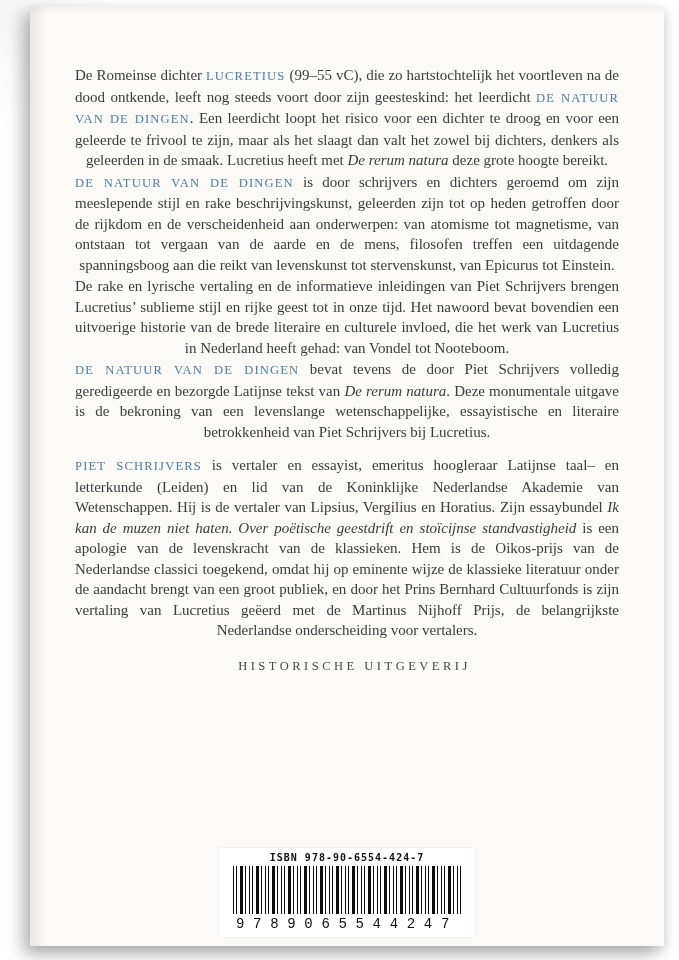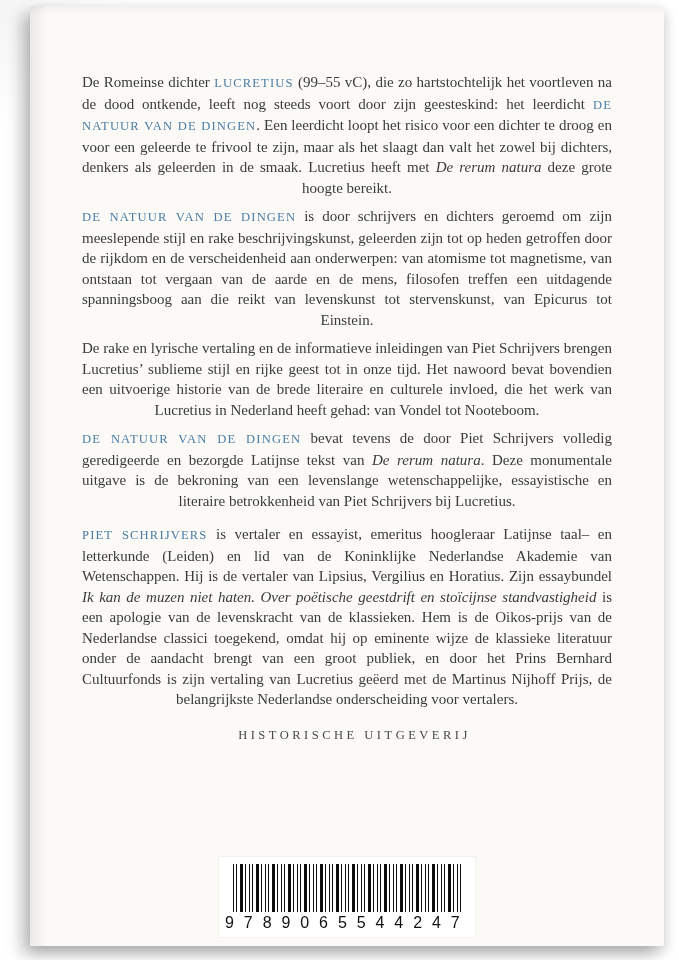--- a/index.html
+++ b/index.html
@@ -34,21 +34,21 @@
   .body-text {
     width: 546px;
     margin: 0 auto;
     padding-top: 58px;
     color: var(--ink, #3b3b3d);
     font-size: 15px;
     line-height: 20.5px;
     hyphens: auto;
   }
   p.para {
-    margin: 8px;
+    margin: 1px;
     text-align: justify;
     text-align-last: center;
   }
   p.para.gap { margin-top: 13px; }
   .sc {
     color: var(--accent, #4a7ca6);
     font-size: 0.84em;
     letter-spacing: 0.09em;
   }
   .it { font-style: italic; }
@@ -88,22 +88,22 @@
         #0c0c0c 0px, #0c0c0c 1.5px,
         transparent 1.5px, transparent 3px,
         #0c0c0c 3px, #0c0c0c 4px,
         transparent 4px, transparent 7.5px,
         #0c0c0c 7.5px, #0c0c0c 10.5px,
         transparent 10.5px, transparent 12px,
         #0c0c0c 12px, #0c0c0c 13px,
         transparent 13px, transparent 16px);
   }
   .digits {
-    font-family: Liberation Sans, sans-serif;
-    font-size: 16px;
+    font-family: Liberation Mono, monospace;
+    font-size: 14px;
     letter-spacing: 0.62em;
     color: #111;
     white-space: nowrap;
     overflow: hidden;
   }
 </style>
 </head>
 <body>
 
 <div class="scene">
@@ -113,18 +113,19 @@
         <p class="para"><span class="rm">De Romeinse dichter </span><span class="sc">LUCRETIUS</span><span class="rm"> (99–55 vC), die zo hartstochtelijk het voortleven na de dood ontkende, leeft nog steeds voort door zijn geesteskind: het leerdicht </span><span class="sc">DE NATUUR VAN DE DINGEN</span><span class="rm">. Een leerdicht loopt het risico voor een dichter te droog en voor een geleerde te frivool te zijn, maar als het slaagt dan valt het zowel bij dichters, denkers als geleerden in de smaak. Lucretius heeft met </span><span class="it">De rerum natura</span><span class="rm"> deze grote hoogte bereikt.</span></p>
         <p class="para"><span class="sc">DE NATUUR VAN DE DINGEN</span><span class="rm"> is door schrijvers en dichters geroemd om zijn meeslepende stijl en rake beschrijvingskunst, geleerden zijn tot op heden getroffen door de rijkdom en de verscheidenheid aan onderwerpen: van atomisme tot magnetisme, van ontstaan tot vergaan van de aarde en de mens, filosofen treffen een uitdagende spanningsboog aan die reikt van levenskunst tot stervenskunst, van Epicurus tot Einstein.</span></p>
         <p class="para"><span class="rm">De rake en lyrische vertaling en de informatieve inleidingen van Piet Schrijvers brengen Lucretius’ sublieme stijl en rijke geest tot in onze tijd. Het nawoord bevat bovendien een uitvoerige historie van de brede literaire en culturele invloed, die het werk van Lucretius in Nederland heeft gehad: van Vondel tot Nooteboom.</span></p>
         <p class="para"><span class="sc">DE NATUUR VAN DE DINGEN</span><span class="rm"> bevat tevens de door Piet Schrijvers volledig geredigeerde en bezorgde Latijnse tekst van </span><span class="it">De rerum natura</span><span class="rm">. Deze monumentale uitgave is de bekroning van een levenslange wetenschappelijke, essayistische en literaire betrokkenheid van Piet Schrijvers bij Lucretius.</span></p>
         <p class="para gap"><span class="sc">PIET SCHRIJVERS</span><span class="rm"> is vertaler en essayist, emeritus hoogleraar Latijnse taal– en letterkunde (Leiden) en lid van de Koninklijke Nederlandse Akademie van Wetenschappen. Hij is de vertaler van Lipsius, Vergilius en Horatius. Zijn essaybundel </span><span class="it">Ik kan de muzen niet haten. Over poëtische geestdrift en stoïcijnse standvastigheid</span><span class="rm"> is een apologie van de levenskracht van de klassieken. Hem is de Oikos-prijs van de Nederlandse classici toegekend, omdat hij op eminente wijze de klassieke literatuur onder de aandacht brengt van een groot publiek, en door het Prins Bernhard Cultuurfonds is zijn vertaling van Lucretius geëerd met de Martinus Nijhoff Prijs, de belangrijkste Nederlandse onderscheiding voor vertalers.</span></p>
       </div>
 
     <div class="publisher">HISTORISCHE UITGEVERIJ</div>
 
     <div class="barcode-box">
+      <div class="isbn-label">ISBN 978-90-6554-424-7</div>
       <div class="bars"></div>
       <div class="digits">9789065544247</div>
     </div>
 
   </div>
 </div>
 
 </body></html>

